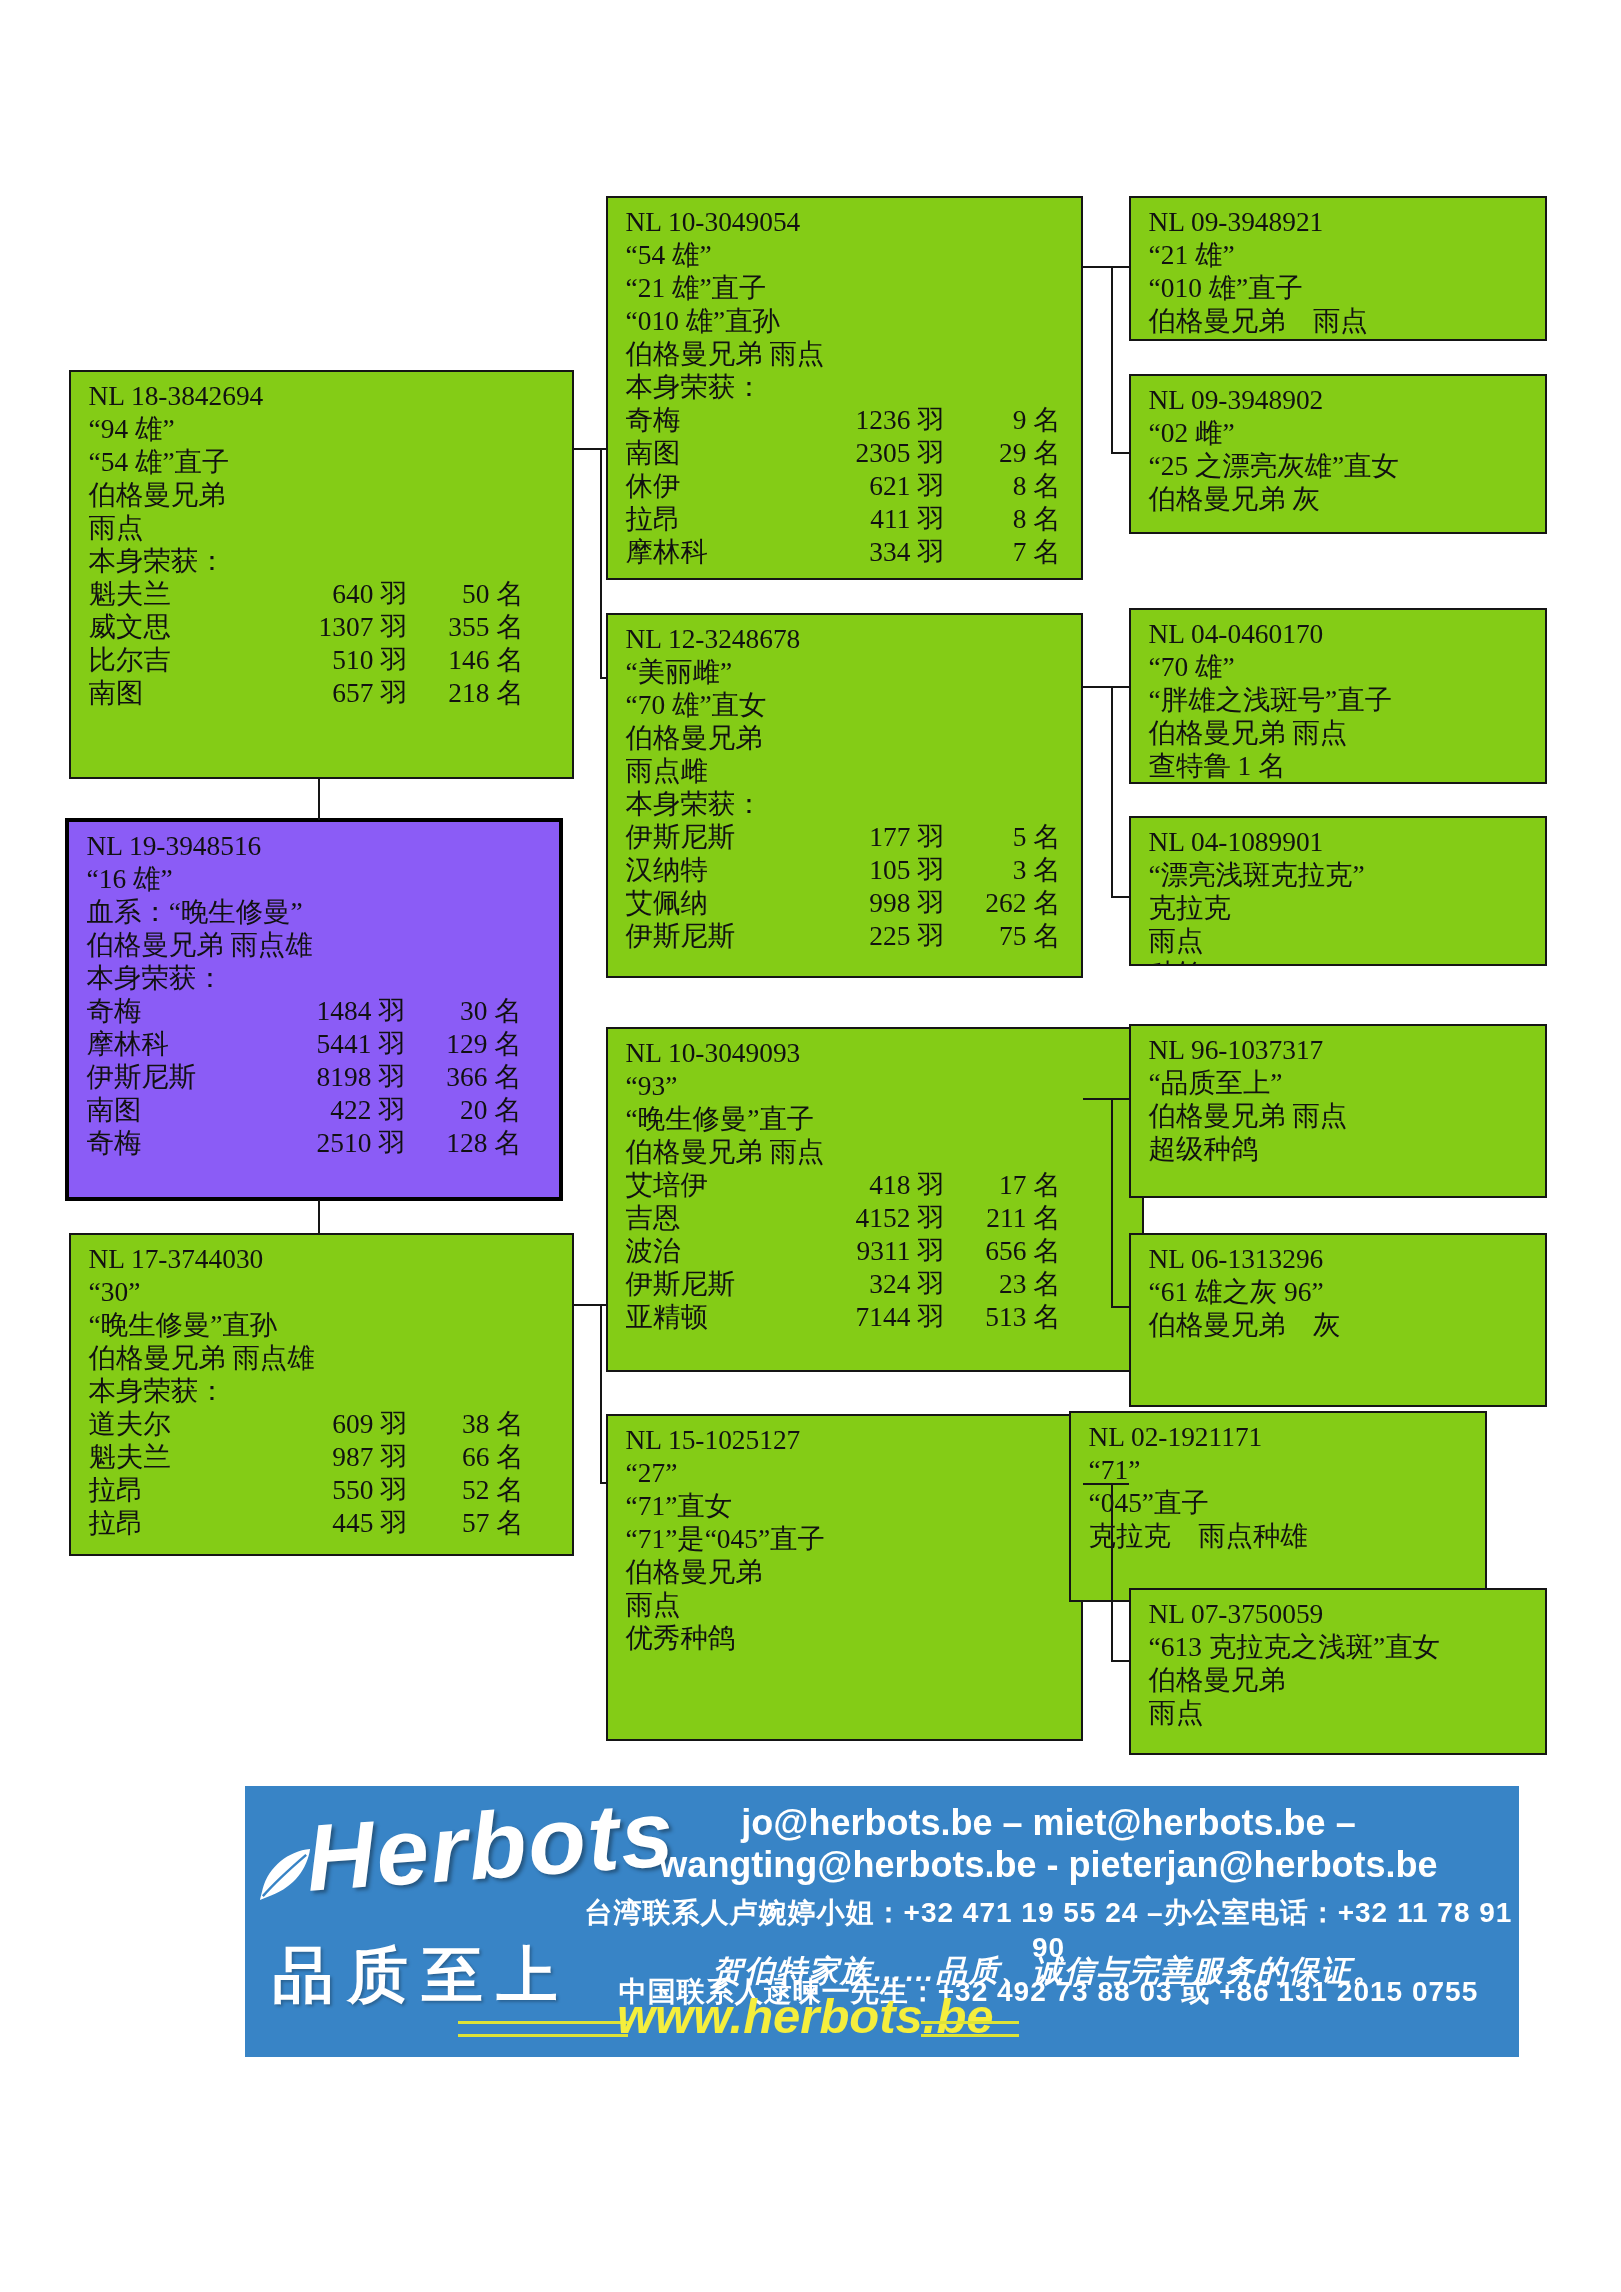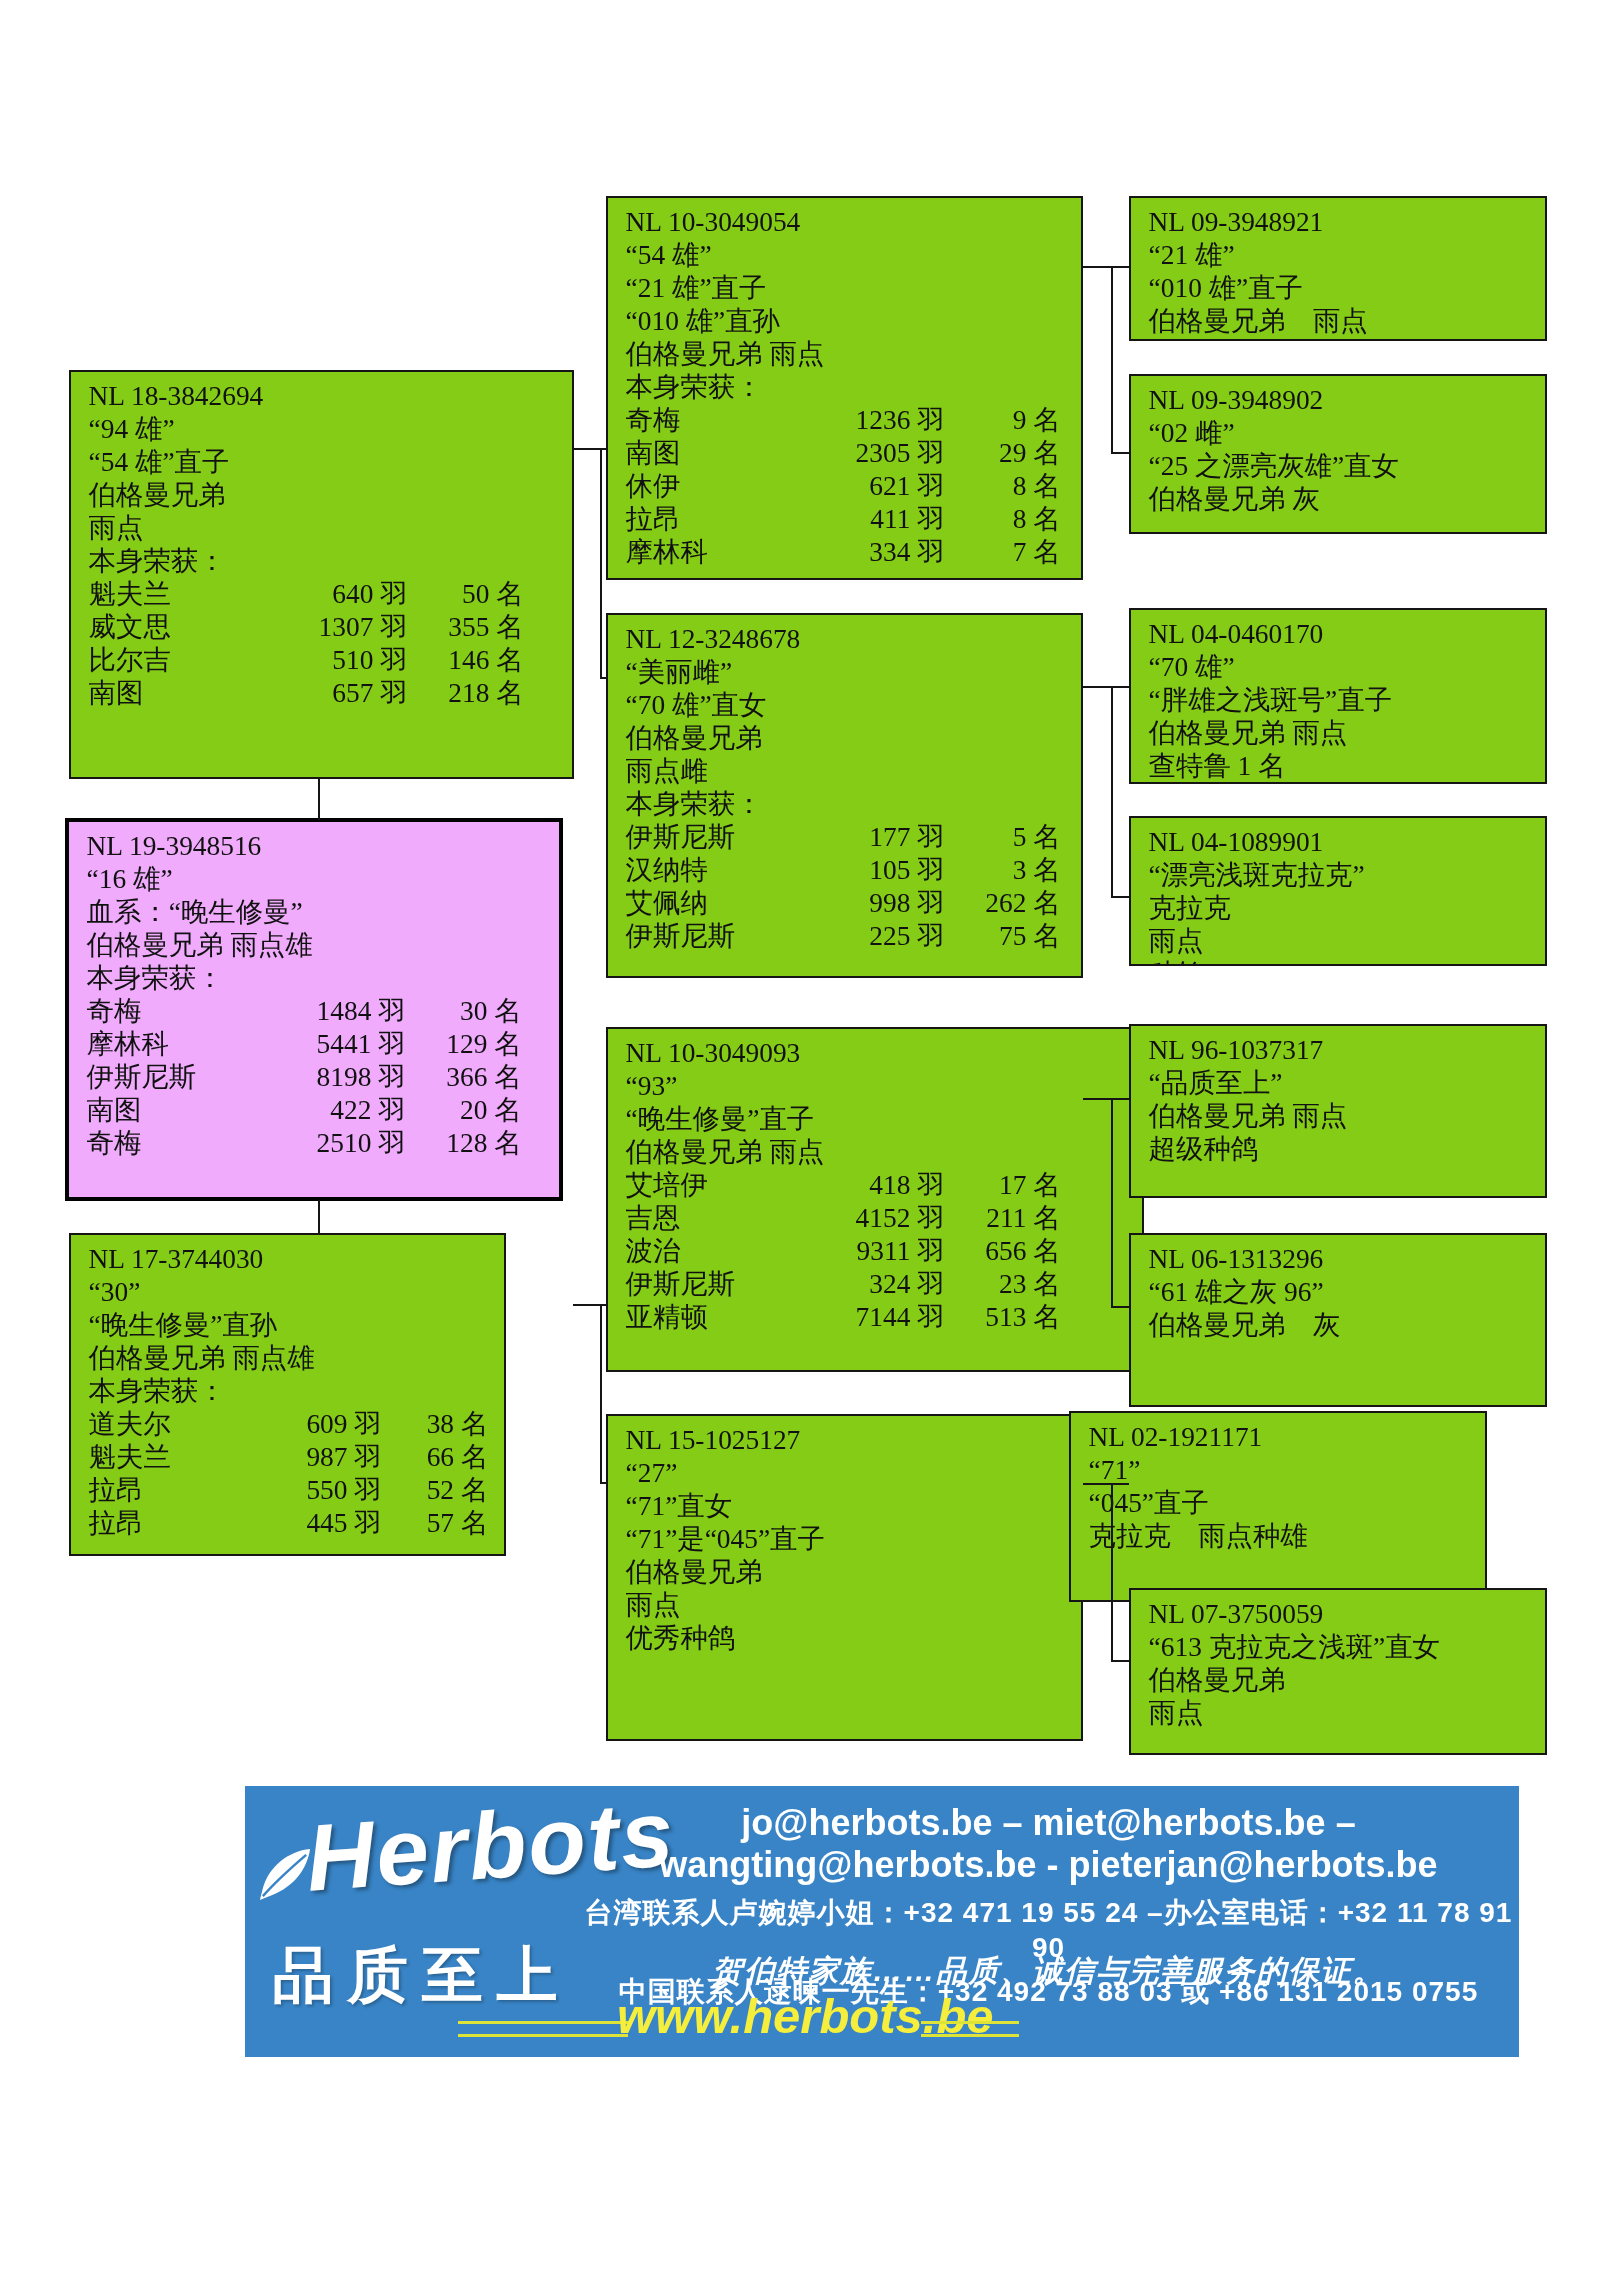--- a/index.html
+++ b/index.html
@@ -1,20 +1,20 @@
 <!DOCTYPE html>
 <html><head>
 <meta charset="utf-8">
 <style>
   html,body{margin:0;padding:0;background:#ffffff;}
   #page{position:relative;width:1621px;height:2293px;background:#fff;overflow:hidden;
         font-family:"Liberation Serif","DejaVu Serif",serif;color:#111;}
   .box{position:absolute;border:2px solid #151515;background:#84cc16;box-sizing:border-box;
        padding:7.8px 15.7px 5.9px 17.6px;font-size:27.4px;line-height:33px;overflow:hidden;}
-  .box.main{background:#f0abfc;border:4.9px solid #000;}
+  .box.main{background:#8b5cf6;border:4.9px solid #000;}
   .line{white-space:pre;}
   .result{display:flex;white-space:pre;}
   .c-name{width:172px;}
   .c-pigeons{width:147px;text-align:right;}
   .c-rank{width:116px;text-align:right;}
   .hline{position:absolute;height:2px;background:#151515;}
   .vline{position:absolute;width:2px;background:#151515;}
   
   .banner{position:absolute;left:245px;top:1786px;width:1274px;height:271px;background:#3884c6;
           font-family:"Liberation Sans","DejaVu Sans",sans-serif;color:#fff;}
@@ -54,21 +54,21 @@
       <div class="line">“16 雄”</div>
       <div class="line">血系：“晚生修曼”</div>
       <div class="line">伯格曼兄弟 雨点雄</div>
       <div class="line">本身荣获：</div>
       <div class="result"><span class="c-name">奇梅</span><span class="c-pigeons">1484 羽</span><span class="c-rank">30 名</span></div>
       <div class="result"><span class="c-name">摩林科</span><span class="c-pigeons">5441 羽</span><span class="c-rank">129 名</span></div>
       <div class="result"><span class="c-name">伊斯尼斯</span><span class="c-pigeons">8198 羽</span><span class="c-rank">366 名</span></div>
       <div class="result"><span class="c-name">南图</span><span class="c-pigeons">422 羽</span><span class="c-rank">20 名</span></div>
       <div class="result"><span class="c-name">奇梅</span><span class="c-pigeons">2510 羽</span><span class="c-rank">128 名</span></div>
     </div>
-  <div class="box" style="left:69px;top:1233px;width:437px;height:323px;">
+  <div class="box" style="left:69px;top:1233px;width:505px;height:323px;">
       <div class="line">NL 17-3744030</div>
       <div class="line">“30”</div>
       <div class="line">“晚生修曼”直孙</div>
       <div class="line">伯格曼兄弟 雨点雄</div>
       <div class="line">本身荣获：</div>
       <div class="result"><span class="c-name">道夫尔</span><span class="c-pigeons">609 羽</span><span class="c-rank">38 名</span></div>
       <div class="result"><span class="c-name">魁夫兰</span><span class="c-pigeons">987 羽</span><span class="c-rank">66 名</span></div>
       <div class="result"><span class="c-name">拉昂</span><span class="c-pigeons">550 羽</span><span class="c-rank">52 名</span></div>
       <div class="result"><span class="c-name">拉昂</span><span class="c-pigeons">445 羽</span><span class="c-rank">57 名</span></div>
     </div>

